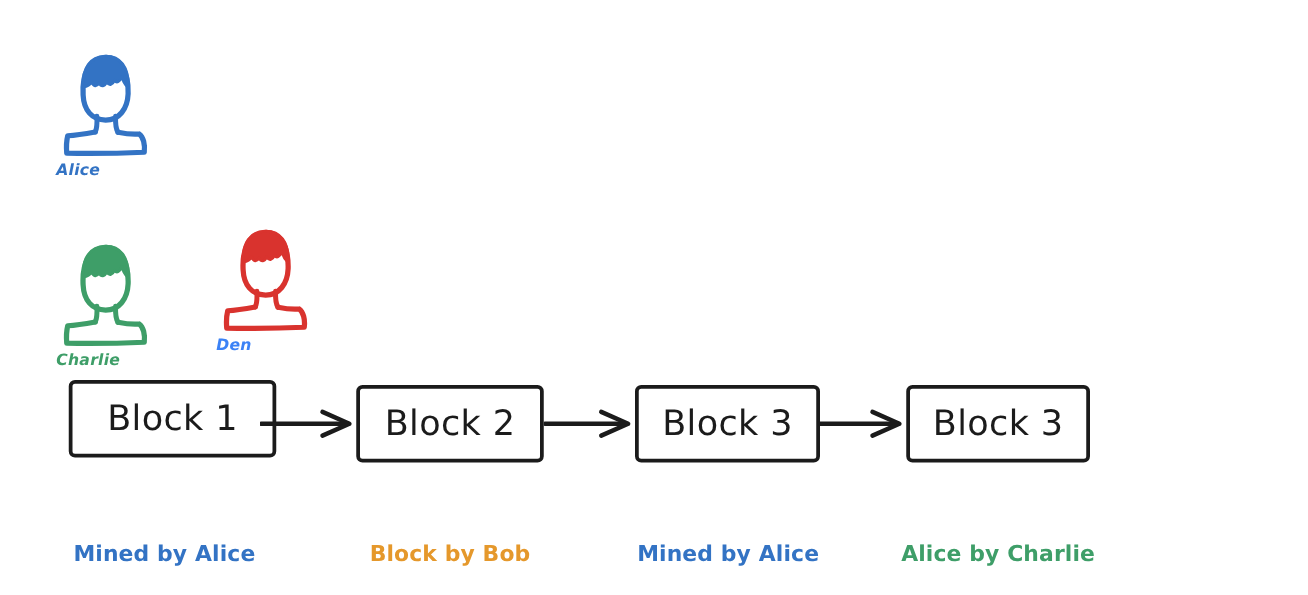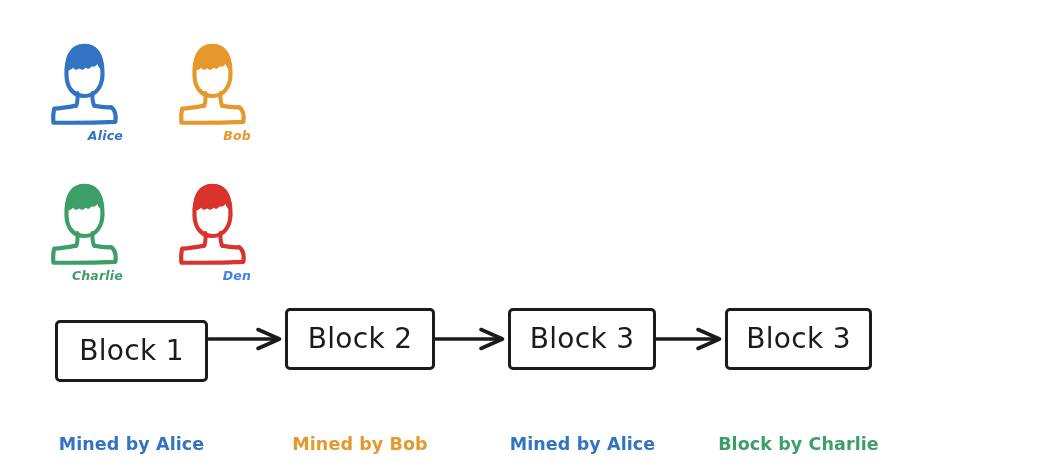--- a/index.html
+++ b/index.html
@@ -19,21 +19,21 @@
     position: relative;
     width: 1046px;
     height: 476px;
     background: #ffffff;
   }
 
   
   .participant {
     position: absolute;
     width: 78px;
-    text-align: right;
+    text-align: left;
   }
   .participant .avatar-wrap {
     width: 78px;
     height: 92px;
     display: block;
   }
   .participant .participant-name {
     display: block;
     margin-top: 1px;
     font-family: "DejaVu Sans", sans-serif;
@@ -98,36 +98,22 @@
           <path d="M21.8 33.5 C20.6 18 27.5 9.5 39 9 C51 8.6 58.2 17.5 57.4 33.8 C55 31.5 53.2 28 52.6 25.3 C50.6 29.2 48.6 30.9 46.6 28.2 C44.8 31.8 42.6 33 40.4 29.6 C38.4 33.2 36.2 33.8 34.2 30.4 C32.2 33.6 30 33.4 28.2 29.4 C26.6 32.4 24.2 33.2 21.8 33.5 Z" fill="#3373c4" stroke="#3373c4" stroke-width="2.4"></path>
           <path d="M32.5 57 C32.8 63 32.6 66.8 31.2 69.6" stroke="#3373c4" stroke-width="4"></path>
           <path d="M47.5 57 C47.2 63.5 47.6 67 49.4 69.8" stroke="#3373c4" stroke-width="4"></path>
           <path d="M31.2 69.6 C21 71.5 13.5 72.4 9.2 72.6 C8.2 76.6 8 82 8.4 86.6 C28 86.9 52 86.6 70.4 85.8 C71.2 79.5 69.6 73.6 66.4 71.2 C61.6 71.6 54.8 70.9 49.4 69.8" stroke="#3373c4" stroke-width="4.2"></path>
         </g>
       </svg>
     </span>
     <span class="participant-name" style="color:#3373c4;">Alice</span>
   </div>
 
-  <div class="participant" id="participant-bob" style="left:173px; top:36px;">
-    <span class="avatar-wrap">
-      <svg viewBox="0 0 78 92" width="78" height="92" aria-hidden="true">
-        <g fill="none" stroke-linecap="round" stroke-linejoin="round">
-          <path d="M21.5 40 C20.5 22 27 10.5 39 10 C51 9.5 58 21 57.5 39 C57 51 50.5 60 39.5 60 C28.5 60 22 52 21.5 40 Z" stroke="#e5982b" stroke-width="4.2"></path>
-          <path d="M21.8 33.5 C20.6 18 27.5 9.5 39 9 C51 8.6 58.2 17.5 57.4 33.8 C55 31.5 53.2 28 52.6 25.3 C50.6 29.2 48.6 30.9 46.6 28.2 C44.8 31.8 42.6 33 40.4 29.6 C38.4 33.2 36.2 33.8 34.2 30.4 C32.2 33.6 30 33.4 28.2 29.4 C26.6 32.4 24.2 33.2 21.8 33.5 Z" fill="#e5982b" stroke="#e5982b" stroke-width="2.4"></path>
-          <path d="M32.5 57 C32.8 63 32.6 66.8 31.2 69.6" stroke="#e5982b" stroke-width="4"></path>
-          <path d="M47.5 57 C47.2 63.5 47.6 67 49.4 69.8" stroke="#e5982b" stroke-width="4"></path>
-          <path d="M31.2 69.6 C21 71.5 13.5 72.4 9.2 72.6 C8.2 76.6 8 82 8.4 86.6 C28 86.9 52 86.6 70.4 85.8 C71.2 79.5 69.6 73.6 66.4 71.2 C61.6 71.6 54.8 70.9 49.4 69.8" stroke="#e5982b" stroke-width="4.2"></path>
-        </g>
-      </svg>
-    </span>
-    <span class="participant-name" style="color:#e5982b;">Bob</span>
-  </div>
 
-  <div class="participant" id="participant-charlie" style="left:45px; top:176px;">
+  <div class="participant" id="participant-charlie" style="left:45px; top:188px;">
     <span class="avatar-wrap">
       <svg viewBox="0 0 78 92" width="78" height="92" aria-hidden="true">
         <g fill="none" stroke-linecap="round" stroke-linejoin="round">
           <path d="M21.5 40 C20.5 22 27 10.5 39 10 C51 9.5 58 21 57.5 39 C57 51 50.5 60 39.5 60 C28.5 60 22 52 21.5 40 Z" stroke="#3e9e68" stroke-width="4.2"></path>
           <path d="M21.8 33.5 C20.6 18 27.5 9.5 39 9 C51 8.6 58.2 17.5 57.4 33.8 C55 31.5 53.2 28 52.6 25.3 C50.6 29.2 48.6 30.9 46.6 28.2 C44.8 31.8 42.6 33 40.4 29.6 C38.4 33.2 36.2 33.8 34.2 30.4 C32.2 33.6 30 33.4 28.2 29.4 C26.6 32.4 24.2 33.2 21.8 33.5 Z" fill="#3e9e68" stroke="#3e9e68" stroke-width="2.4"></path>
           <path d="M32.5 57 C32.8 63 32.6 66.8 31.2 69.6" stroke="#3e9e68" stroke-width="4"></path>
           <path d="M47.5 57 C47.2 63.5 47.6 67 49.4 69.8" stroke="#3e9e68" stroke-width="4"></path>
           <path d="M31.2 69.6 C21 71.5 13.5 72.4 9.2 72.6 C8.2 76.6 8 82 8.4 86.6 C28 86.9 52 86.6 70.4 85.8 C71.2 79.5 69.6 73.6 66.4 71.2 C61.6 71.6 54.8 70.9 49.4 69.8" stroke="#3e9e68" stroke-width="4.2"></path>
         </g>
       </svg>
@@ -143,21 +129,21 @@
           <path d="M21.8 33.5 C20.6 18 27.5 9.5 39 9 C51 8.6 58.2 17.5 57.4 33.8 C55 31.5 53.2 28 52.6 25.3 C50.6 29.2 48.6 30.9 46.6 28.2 C44.8 31.8 42.6 33 40.4 29.6 C38.4 33.2 36.2 33.8 34.2 30.4 C32.2 33.6 30 33.4 28.2 29.4 C26.6 32.4 24.2 33.2 21.8 33.5 Z" fill="#d9332e" stroke="#d9332e" stroke-width="2.4"></path>
           <path d="M32.5 57 C32.8 63 32.6 66.8 31.2 69.6" stroke="#d9332e" stroke-width="4"></path>
           <path d="M47.5 57 C47.2 63.5 47.6 67 49.4 69.8" stroke="#d9332e" stroke-width="4"></path>
           <path d="M31.2 69.6 C21 71.5 13.5 72.4 9.2 72.6 C8.2 76.6 8 82 8.4 86.6 C28 86.9 52 86.6 70.4 85.8 C71.2 79.5 69.6 73.6 66.4 71.2 C61.6 71.6 54.8 70.9 49.4 69.8" stroke="#d9332e" stroke-width="4.2"></path>
         </g>
       </svg>
     </span>
     <span class="participant-name" style="color:#3b82f6;">Den</span>
   </div>
 
-  <div class="block" id="block-1" style="left:55px; top:320px; width:153px;">
+  <div class="block" id="block-1" style="left:55px; top:304px; width:166px;">
     <span class="block-label">Block 1</span>
   </div>
   <div class="block" id="block-2" style="left:285px; top:308px; width:150px;">
     <span class="block-label">Block 2</span>
   </div>
   <div class="block" id="block-3" style="left:508px; top:308px; width:148px;text-align:right;">
     <span class="block-label">Block 3</span>
   </div>
   <div class="block" id="block-4" style="left:725px; top:308px; width:147px;">
     <span class="block-label">Block 3</span>
@@ -185,22 +171,22 @@
         <path d="M1 12 L63 12"></path>
         <path d="M43 2.5 L64.5 12 L43 21.5"></path>
       </g>
     </svg>
   </div>
 
   <div class="caption" style="left:35px; top:398px; width:193px; color:#3373c4;">
     <span>Mined by Alice</span>
   </div>
   <div class="caption" style="left:268px; top:398px; width:184px; color:#e5982b;">
-    <span>Mined by Bob</span>
+    <span>Block by Bob</span>
   </div>
   <div class="caption" style="left:486px; top:398px; width:193px; color:#3373c4;">
     <span>Mined by Alice</span>
   </div>
   <div class="caption" style="left:693px; top:398px; width:211px; color:#3e9e68;">
-    <span>Block by Charlie</span>
+    <span>Alice by Charlie</span>
   </div>
 
 </div>
 
 </body></html>

